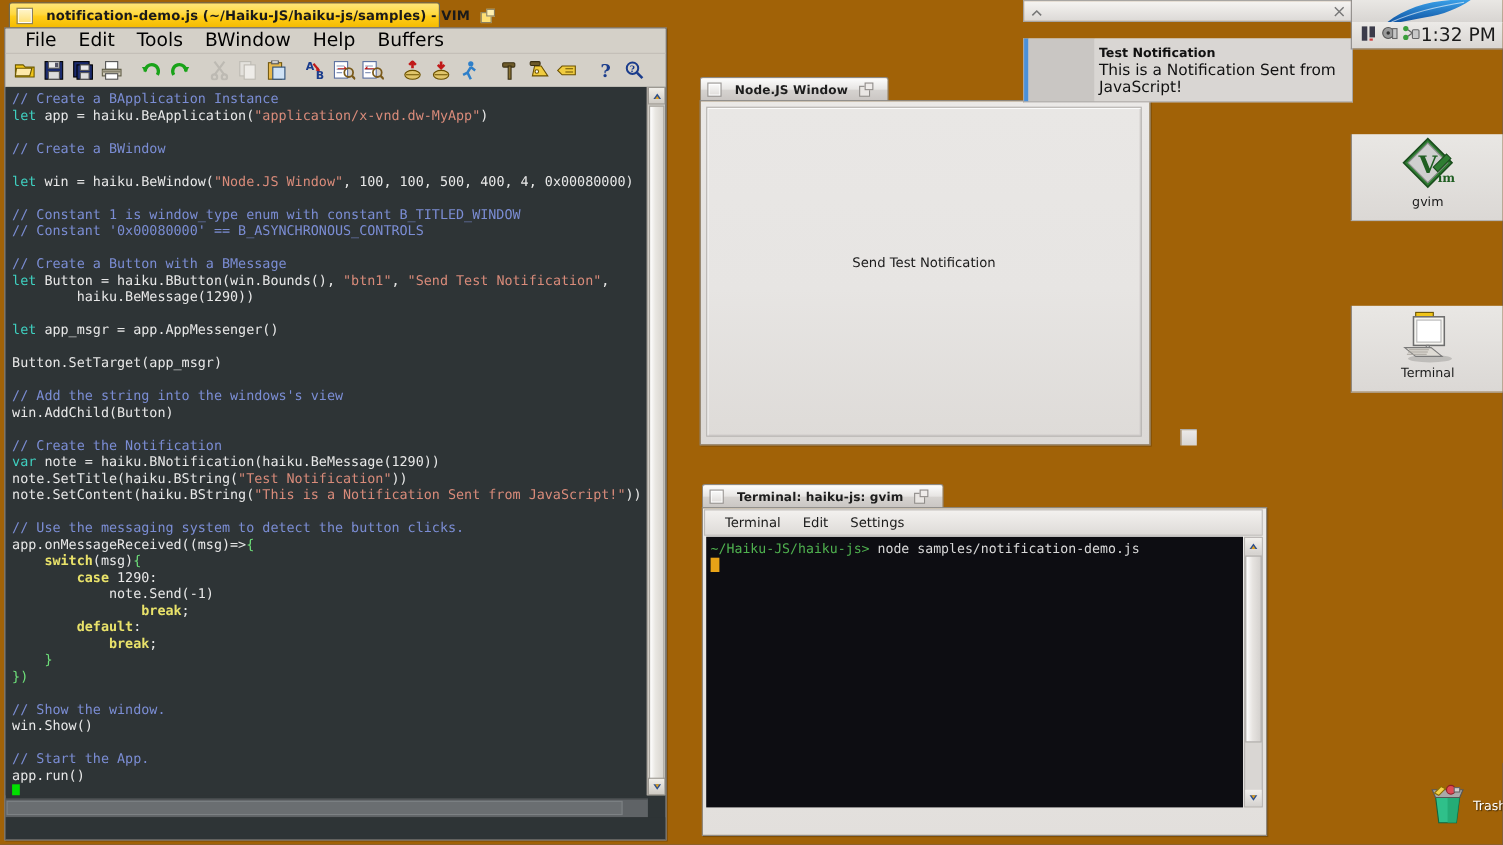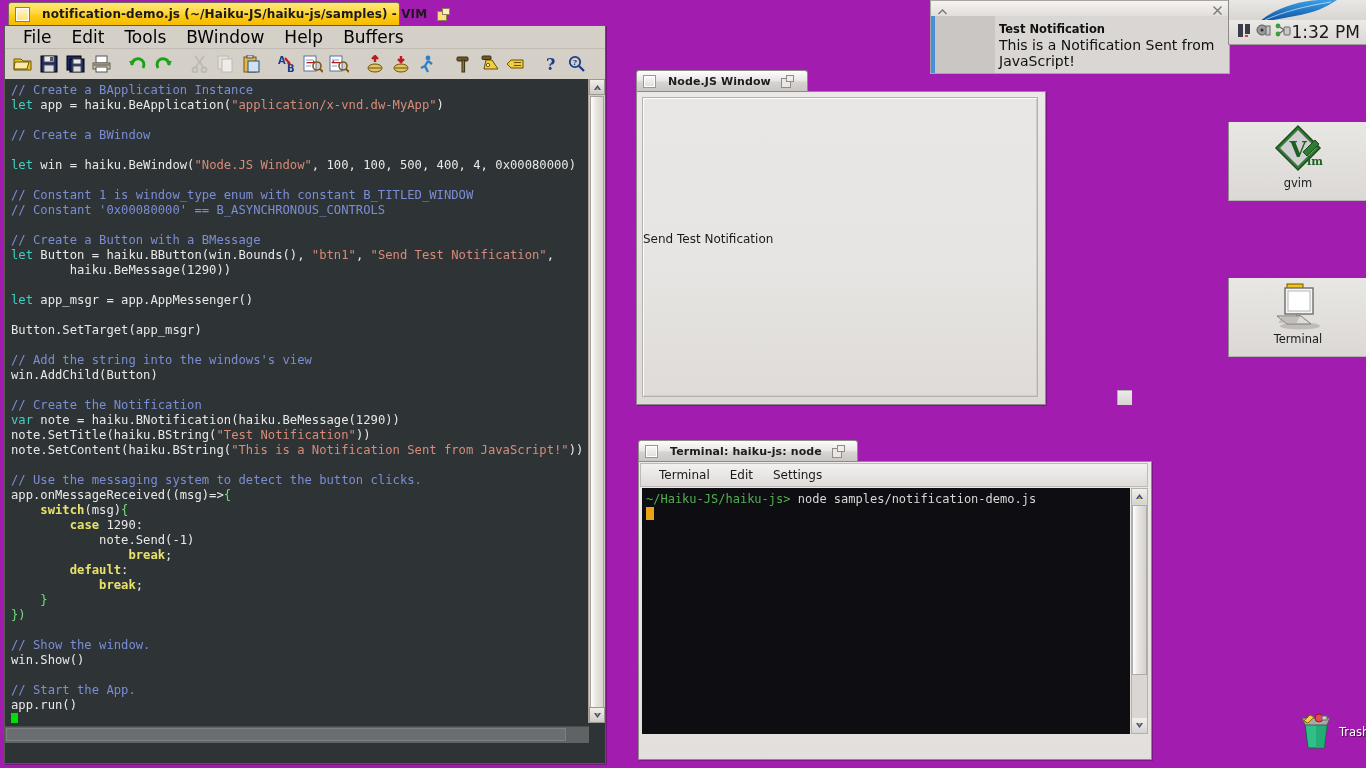--- a/index.html
+++ b/index.html
@@ -2,21 +2,21 @@
 <html><head>
 <meta charset="utf-8">
 <style>
   html, body {
     margin: 0; padding: 0;
     width: 1366px; height: 768px;
     overflow: hidden;
     font-family: "DejaVu Sans", sans-serif;
     background: #6e5f5f;
   }
-  #root { position: relative; width: 1366px; height: 768px; background: #a21caf; }
+  #root { position: relative; width: 1366px; height: 768px; background: #a16207; }
 
   
   .haiku-tab {
     position: absolute;
     height: 22px;
     background: linear-gradient(to bottom, #fdfdfd 0%, #e7e5e3 48%, #d6d3d0 52%, #c9c5c2 100%);
     border: 1px solid #8d8a87;
     border-bottom: none;
     border-radius: 3px 3px 0 0;
     box-sizing: border-box;
@@ -146,37 +146,37 @@
     background:#6a6e71; border:1px solid #7d8184; box-sizing:border-box;
   }
   #vim-status {
     position: absolute; left: 0; right: 0; bottom: 0; height: 20px;
     background: #2e3436; color: #dcdcdc;
     font-family: "DejaVu Sans Mono", monospace; font-size: 12px;
     line-height: 20px; white-space: pre;
   }
 
   
-  #node-window { position: absolute; left: 636px; top: 70px; width: 452px; height: 335px; padding-left: 44px; }
+  #node-window { position: absolute; left: 636px; top: 70px; width: 452px; height: 335px; }
   #node-tab { left: 0; top: 0; width: 172px; }
   #node-frame {
     left: 0; top: 21px; width: 410px; height: 314px;
     padding: 4px;
     background: linear-gradient(to bottom,#ebe9e7,#dcd9d6);
   }
   #node-client {
     position:absolute; left:6px; top:27px; width:396px; height:300px;
     background: linear-gradient(to bottom, #e9e7e5 0%, #e7e5e3 55%, #dedbd8 100%);
     border: 1px solid #b4b1ae;
     box-shadow: inset 1px 1px 0 #fbfbfb, inset -1px -1px 0 #cfcccA;
     box-sizing: border-box;
   }
   #node-button {
     position: absolute; left: 0; right: 0; top: 0; bottom: 0;
-    display: flex; align-items: center; 
+    display: flex; align-items: center; justify-content: center;
     font-size: 12px; color: #1a1a1a;
   }
   #node-button .btn-label { position: relative; top: -8px; }
   #node-resize {
     position:absolute; right:0; bottom:0; width:14px; height:14px;
     background: linear-gradient(to bottom,#eceae8,#d7d4d1);
     border-left:1px solid #b0adaa; border-top:1px solid #b0adaa;
   }
 
   
@@ -220,21 +220,21 @@
   
   #notification { position:absolute; left:930px; top:0; width:300px; height:78px; }
   #notif-titlebar {
     position:absolute; left:0; top:0; width:300px; height:20px;
     background: linear-gradient(to bottom,#f6f4f2,#dcd9d6);
     border:1px solid #a8a5a2; box-sizing:border-box;
     display:flex; align-items:center; justify-content:space-between;
     padding: 0 6px;
   }
   #notif-body {
-    position:absolute; left:0; top:16px; width:300px; height:58px;
+    position:absolute; left:0; top:35px; width:300px; height:58px;
     background:#d9d6d3; border:1px solid #a8a5a2; border-top:none; box-sizing:border-box;
     display:flex;
   }
   #notif-accent { width:4px; background:#4a90d9; flex:0 0 auto; }
   #notif-iconbox { width:60px; flex:0 0 auto; background:#c9c6c3; }
   #notif-text { flex:1; background:#d9d6d3; padding: 6px 8px 0 4px; }
   #notif-title { font-size:11.5px; font-weight:bold; color:#111; }
   #notif-content { font-size:14px; color:#111; margin-top:1px; }
 
   
@@ -510,21 +510,21 @@
       <div id="node-button">
         <span class="btn-label">Send Test Notification</span>
       </div>
     </div>
     <div id="node-resize"></div>
   </div>
 
   <div id="term-window">
     <div id="term-tab" class="haiku-tab">
       <span class="close-box"></span>
-      <span class="tab-title">Terminal: haiku-js: node</span>
+      <span class="tab-title">Terminal: haiku-js: gvim</span>
       <span class="zoom-box">
           <i class="big"></i>
           <i class="small"></i>
         </span>
     </div>
     <div id="term-frame" class="haiku-frame"></div>
     <div id="term-menubar">
       <span class="mi">Terminal</span>
       <span class="mi">Edit</span>
       <span class="mi">Settings</span>

